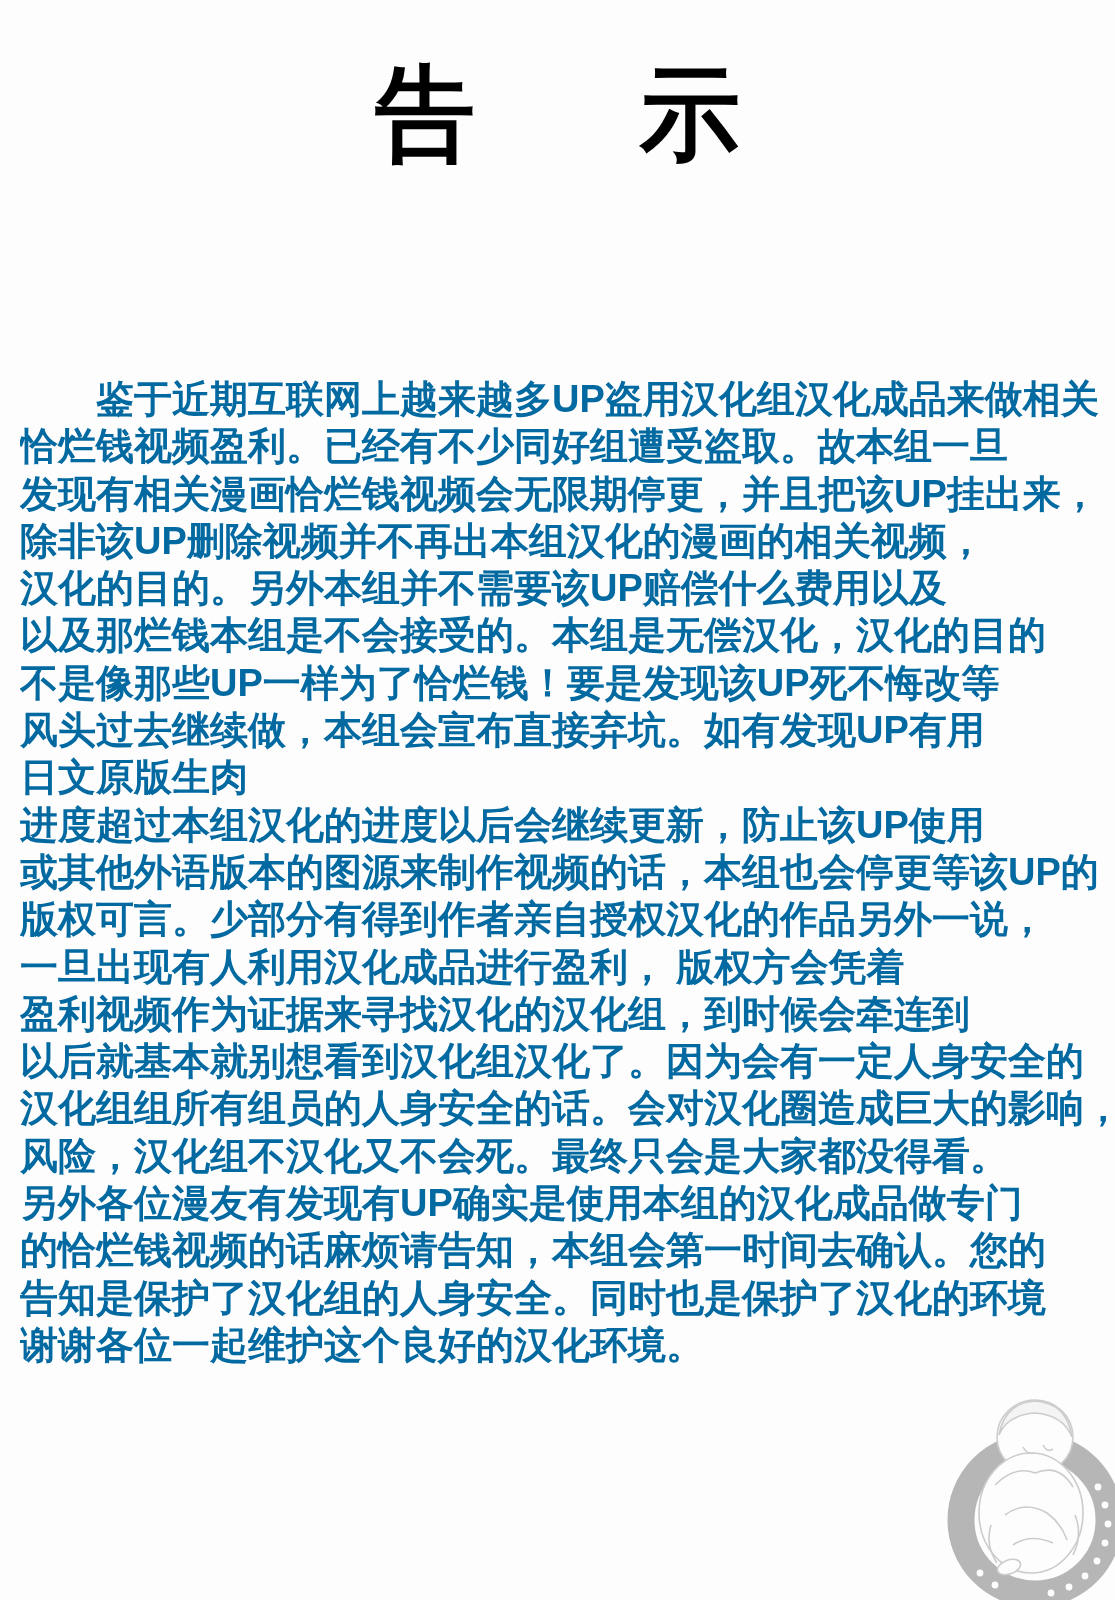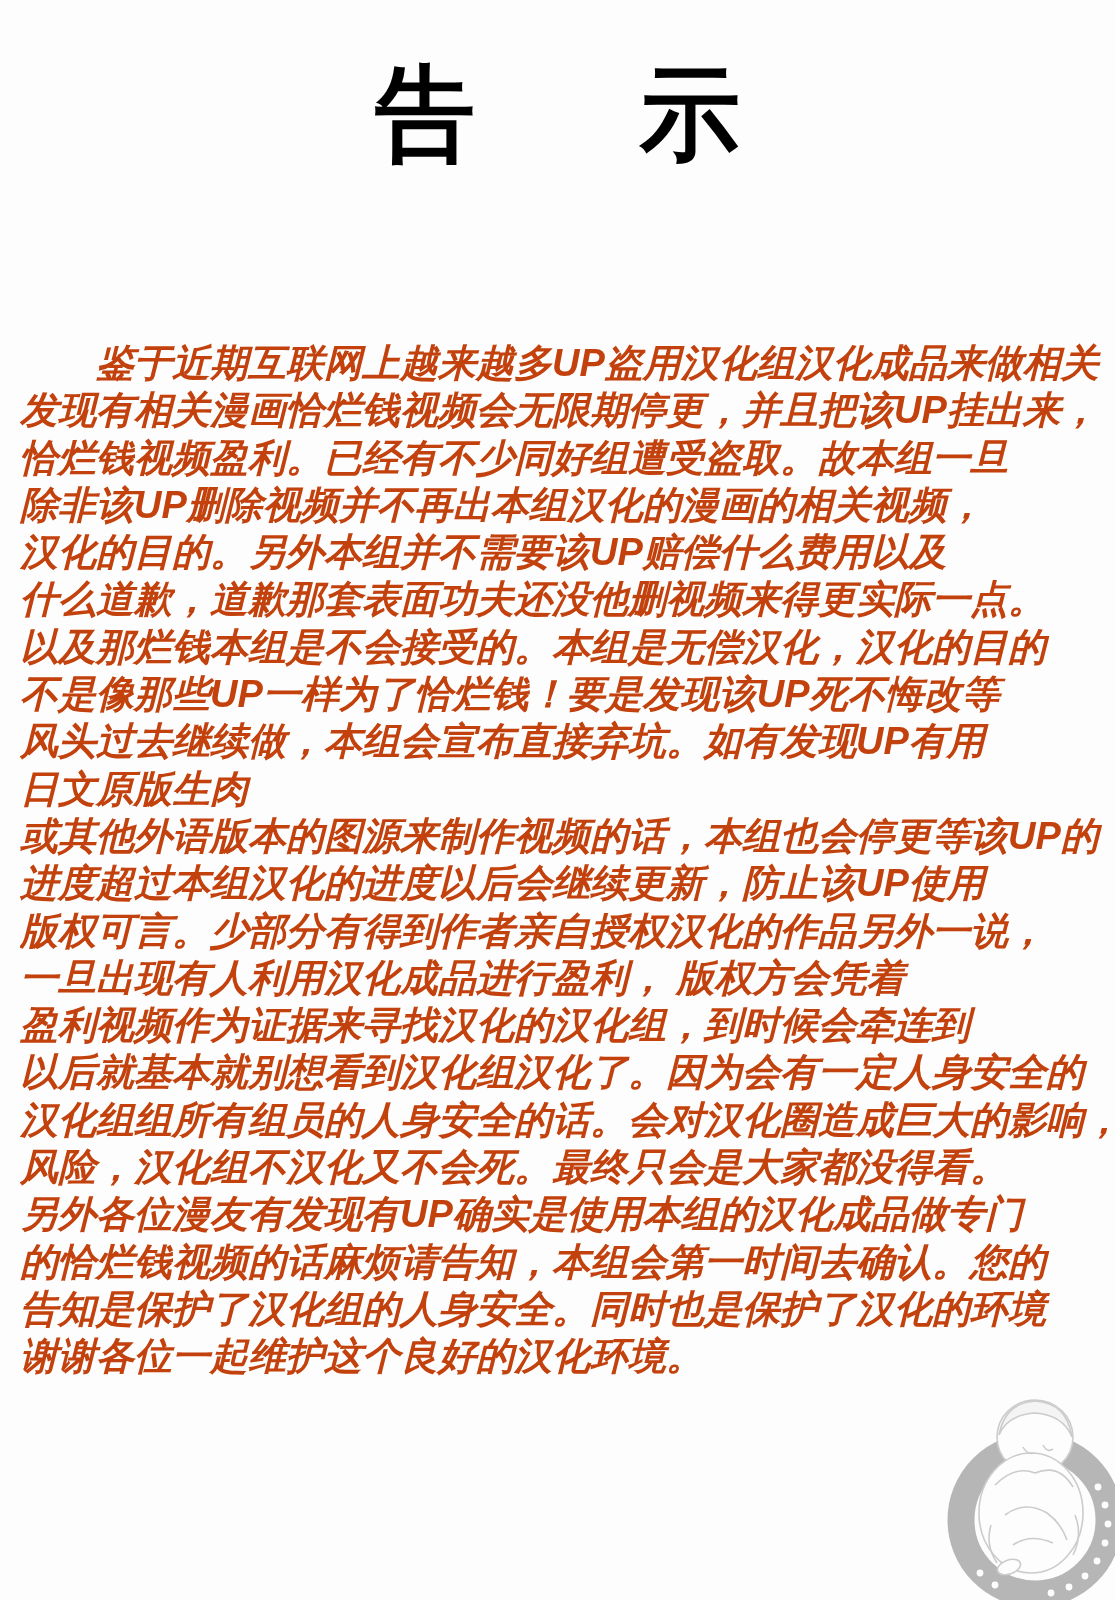--- a/index.html
+++ b/index.html
@@ -29,29 +29,28 @@
     line-height: 110px;
     font-weight: 900;
     color: #000;
     letter-spacing: 0;
   }
   .title span {
     transform: scaleY(1.02);
   }
   .body {
     position: absolute;
-    top: 340px;
+    top: 376px;
     left: 20px;
     right: 0;
     overflow: hidden;
     font-size: 38px;
     line-height: 47.3px;
     font-weight: 700;
-    color: #c2410c;
-    font-style: italic;
+    color: #0369a1;
   }
   .body .line {
     white-space: nowrap;
     height: 47.3px;
   }
   .body .line:first-child {
     text-indent: 76px;
   }
   .stamp {
     position: absolute;
@@ -72,31 +71,30 @@
 
 <div class="page">
 
   <div class="title">
     <span>告</span>
     <span>示</span>
   </div>
 
   <div class="body">
       <div class="line">鉴于近期互联网上越来越多UP盗用汉化组汉化成品来做相关</div>
+      <div class="line">恰烂钱视频盈利。已经有不少同好组遭受盗取。故本组一旦</div>
       <div class="line">发现有相关漫画恰烂钱视频会无限期停更，并且把该UP挂出来，</div>
-      <div class="line">恰烂钱视频盈利。已经有不少同好组遭受盗取。故本组一旦</div>
       <div class="line">除非该UP删除视频并不再出本组汉化的漫画的相关视频，</div>
       <div class="line">汉化的目的。另外本组并不需要该UP赔偿什么费用以及</div>
-      <div class="line">什么道歉，道歉那套表面功夫还没他删视频来得更实际一点。</div>
       <div class="line">以及那烂钱本组是不会接受的。本组是无偿汉化，汉化的目的</div>
       <div class="line">不是像那些UP一样为了恰烂钱！要是发现该UP死不悔改等</div>
       <div class="line">风头过去继续做，本组会宣布直接弃坑。如有发现UP有用</div>
       <div class="line">日文原版生肉</div>
+      <div class="line">进度超过本组汉化的进度以后会继续更新，防止该UP使用</div>
       <div class="line">或其他外语版本的图源来制作视频的话，本组也会停更等该UP的</div>
-      <div class="line">进度超过本组汉化的进度以后会继续更新，防止该UP使用</div>
       <div class="line">版权可言。少部分有得到作者亲自授权汉化的作品另外一说，</div>
       <div class="line">一旦出现有人利用汉化成品进行盈利， 版权方会凭着</div>
       <div class="line">盈利视频作为证据来寻找汉化的汉化组，到时候会牵连到</div>
       <div class="line">以后就基本就别想看到汉化组汉化了。因为会有一定人身安全的</div>
       <div class="line">汉化组组所有组员的人身安全的话。会对汉化圈造成巨大的影响，</div>
       <div class="line">风险，汉化组不汉化又不会死。最终只会是大家都没得看。</div>
       <div class="line">另外各位漫友有发现有UP确实是使用本组的汉化成品做专门</div>
       <div class="line">的恰烂钱视频的话麻烦请告知，本组会第一时间去确认。您的</div>
       <div class="line">告知是保护了汉化组的人身安全。同时也是保护了汉化的环境</div>
       <div class="line">谢谢各位一起维护这个良好的汉化环境。</div>

